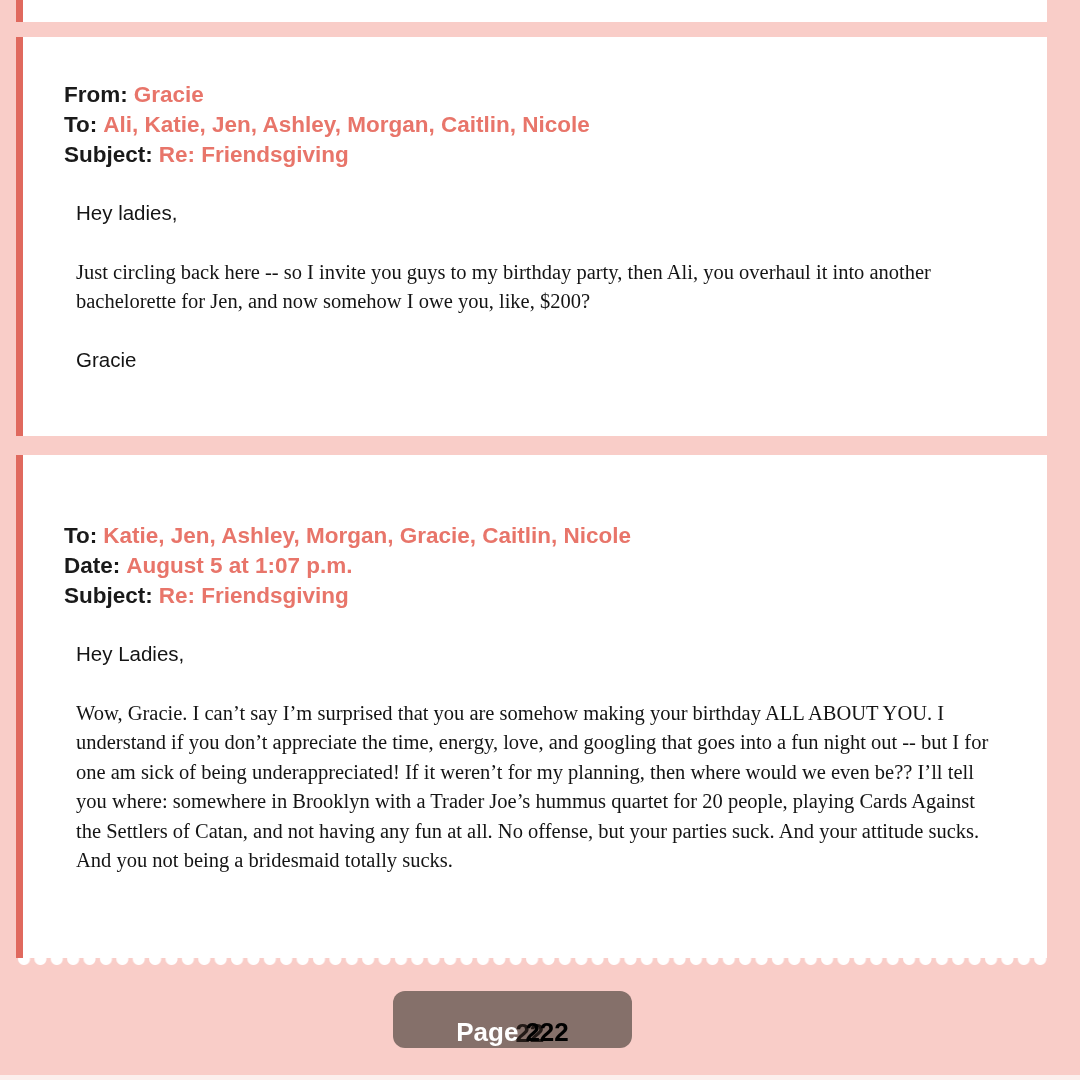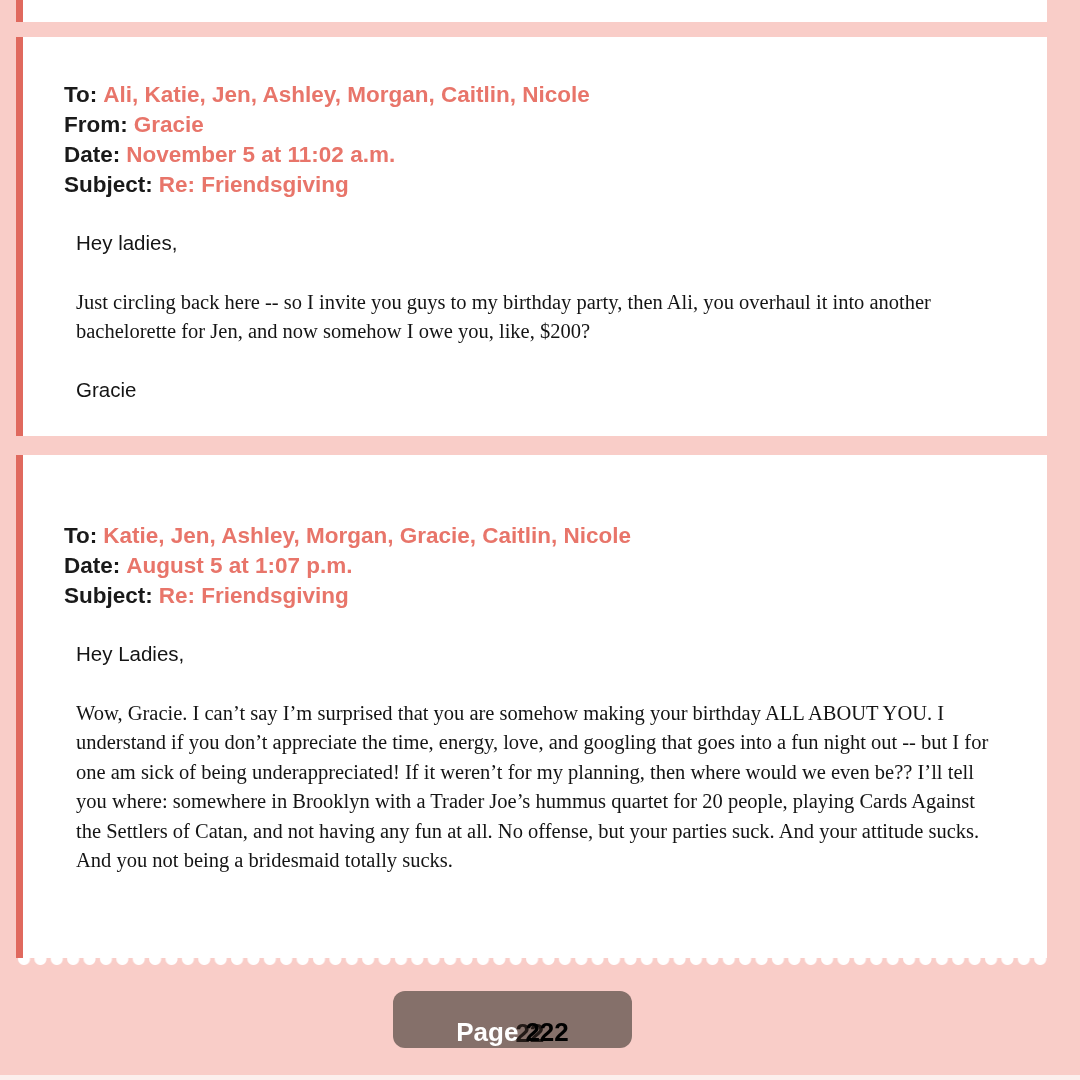--- a/index.html
+++ b/index.html
@@ -64,23 +64,22 @@
 </style>
 </head>
 <body>
 
 <div class="page">
 
   <div class="card card-fragment"></div>
 
   <div class="card card-1">
     <div class="email-header">
+      <div><span class="lbl">From:</span><span class="val">Gracie</span></div>
       <div><span class="lbl">To:</span><span class="val">Ali, Katie, Jen, Ashley, Morgan, Caitlin, Nicole</span></div>
-      <div><span class="lbl">From:</span><span class="val">Gracie</span></div>
-      <div><span class="lbl">Date:</span><span class="val">November 5 at 11:02 a.m.</span></div>
       <div><span class="lbl">Subject:</span><span class="val">Re: Friendsgiving</span></div>
     </div>
     <p class="body-text greeting">Hey ladies,</p>
     <p class="body-text paragraph">Just circling back here -- so I invite you guys to my birthday party, then Ali, you overhaul it into another bachelorette for Jen, and now somehow I owe you, like, $200?</p>
     <p class="body-text signoff">Gracie</p>
   </div>
 
   <div class="card card-2">
     <div class="email-header">
       <div><span class="lbl">To:</span><span class="val">Katie, Jen, Ashley, Morgan, Gracie, Caitlin, Nicole</span></div>

